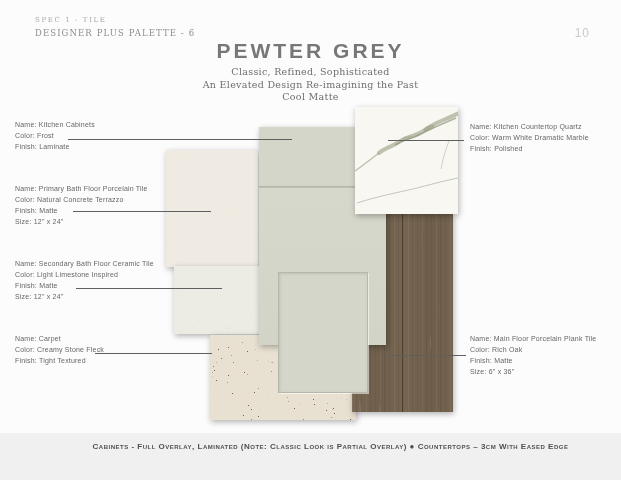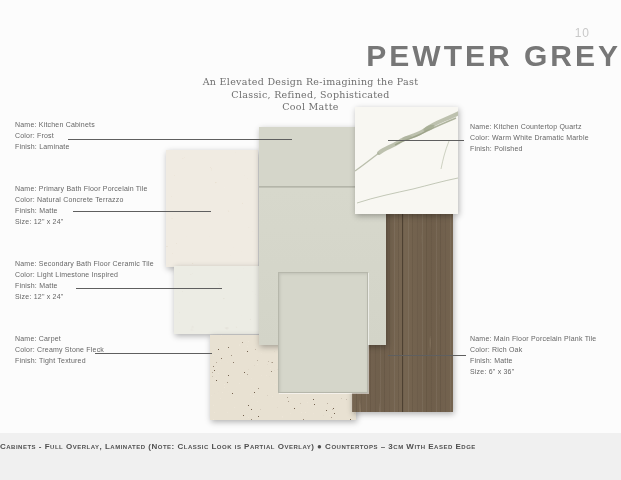--- a/index.html
+++ b/index.html
@@ -7,21 +7,21 @@
     position:relative;width:621px;height:480px;overflow:hidden;
     background:#fcfcfc;font-family:"Liberation Sans",sans-serif;
   }
   
   .hdr-left{position:absolute;left:35px;top:16px;font-family:"DejaVu Serif",serif;}
   .hdr-spec{font-size:7px;letter-spacing:1.6px;color:#a9a9a9;}
   .hdr-palette{font-size:8.5px;letter-spacing:1.1px;color:#8d8d8d;margin-top:4px;}
   .page-num{position:absolute;right:31px;top:26px;font-size:12px;color:#c9c9c9;letter-spacing:1px;}
   
   .title-block{position:absolute;left:0;right:0;top:39px;text-align:center;}
-  .title{font-size:30px;font-weight:bold;letter-spacing:3px;color:#777;margin:0;text-align:right;}
+  .title{font-size:21px;font-weight:bold;letter-spacing:3px;color:#777;margin:0;}
   .subtitle{font-family:"DejaVu Serif",serif;font-size:9.5px;line-height:12.5px;color:#6e6e6e;letter-spacing:.3px;margin-top:3px;}
   
   .swatch{position:absolute;box-shadow:1px 2px 6px rgba(0,0,0,.30);}
   .sw-beige{left:166px;top:150px;width:92px;height:117px;z-index:1;background:#e9e1d3;}
   .sw-lime{left:174px;top:266px;width:91px;height:68px;z-index:2;background:#d7d4c7;}
   .sw-carpet{left:210px;top:335px;width:146px;height:85px;z-index:3;background:#cbbda8;}
   .sw-wood{left:352px;top:214px;width:101px;height:198px;z-index:4;background:#8c7b66;}
   .sw-cabinet{left:259px;top:127px;width:127px;height:218px;z-index:5;background:#d5d6ca;}
   .sw-quartz{left:355px;top:107px;width:103px;height:107px;z-index:6;background:#f8f7f2;}
   .tex{position:absolute;left:0;top:0;width:100%;height:100%;display:block;}
@@ -50,21 +50,21 @@
   
   .label{position:absolute;font-size:7px;line-height:11px;color:#666;letter-spacing:.2px;z-index:9;}
   .lb1{left:15px;top:119px;}
   .lb2{left:15px;top:183px;}
   .lb3{left:15px;top:258px;}
   .lb4{left:15px;top:333px;}
   .rb1{left:470px;top:121px;}
   .rb2{left:470px;top:333px;}
   
   .footer{position:absolute;left:0;right:0;bottom:0;height:47px;background:#f0f0f0;
-    color:#4f4f4f;}
+    text-align:center;color:#4f4f4f;padding-left:40px;}
   .footer-line{font-size:8px;font-weight:600;letter-spacing:.5px;font-variant:small-caps;line-height:14px;}
   .footer-line.first{margin-top:7px;}
 </style>
 </head>
 <body>
 
 <svg width="0" height="0" style="position:absolute" aria-hidden="true">
   <defs>
     <filter id="f-beige" x="0%" y="0%" width="100%" height="100%">
       <feTurbulence type="fractalNoise" baseFrequency="0.25" numOctaves="3" seed="4" result="t"></feTurbulence>
@@ -95,28 +95,30 @@
       <feColorMatrix in="t" type="matrix" values="0 0 0 0 0  0 0 0 0 0  0 0 0 0 0  6 6 6 -8.5 0" result="m"></feColorMatrix>
       <feFlood flood-color="#5e4f3e" result="f"></feFlood>
       <feComposite in="f" in2="m" operator="in"></feComposite>
     </filter>
   </defs>
 </svg>
 
 <div class="page">
 
   <div class="hdr-left">
+    <div class="hdr-spec">SPEC 1 - TILE</div>
+    <div class="hdr-palette">DESIGNER PLUS PALETTE - 6</div>
   </div>
   <div class="page-num">10</div>
 
   <div class="title-block">
     <h1 class="title">PEWTER GREY</h1>
     <div class="subtitle">
+      <div>Classic, Refined, Sophisticated</div>
       <div>An Elevated Design Re-imagining the Past</div>
-      <div>Classic, Refined, Sophisticated</div>
       <div>Cool Matte</div>
     </div>
   </div>
 
   <div class="swatch sw-beige" style="background-color: rgb(233, 225, 211);">
     <svg class="tex" width="92" height="117">
       <rect width="92" height="117" filter="url(#f-beige)" opacity="0.35"></rect>
     </svg>
   </div>
 

